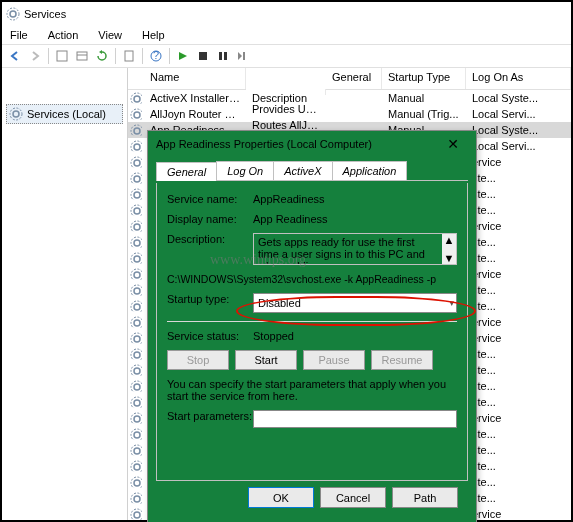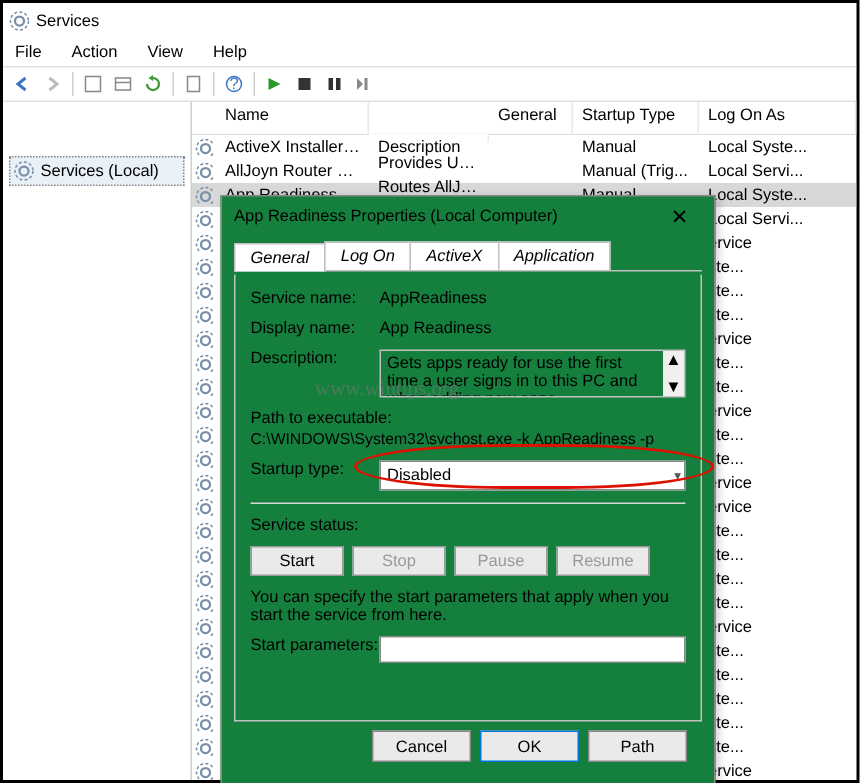--- a/index.html
+++ b/index.html
@@ -525,47 +525,47 @@
       <div class="field">
         <span class="lbl">Description:</span>
         <div class="desc-box">
           <span>Gets apps ready for use the first time a user signs in to this PC and when adding new apps.</span>
           <div class="desc-scroll">
               <span>▲</span>
               <span>▼</span>
             </div>
         </div>
       </div>
-      <div>Path to executable:</div>
       <div class="path">C:\WINDOWS\System32\svchost.exe -k AppReadiness -p</div>
       <div class="field">
         <span class="lbl">Startup type:</span>
         <div class="combo">
           <span>Disabled</span>
           <span class="arrow">▾</span>
         </div>
       </div>
       <hr class="sep">
       <div class="field">
         <span class="lbl">Service status:</span>
+        <span class="val">Stopped</span>
       </div>
       <div class="btnrow">
+        <div class="btn disabled">Stop</div>
         <div class="btn">Start</div>
-        <div class="btn disabled">Stop</div>
         <div class="btn disabled">Pause</div>
         <div class="btn disabled">Resume</div>
       </div>
       <div style="margin-bottom:8px">You can specify the start parameters that apply when you start the service from here.</div>
       <div class="field">
         <span class="lbl">Start parameters:</span>
         <input class="input" value="" style="">
       </div>
     </div>
     <div class="dlg-buttons">
+      <div class="dlg-btn primary">OK</div>
       <div class="dlg-btn">Cancel</div>
-      <div class="dlg-btn primary">OK</div>
       <div class="dlg-btn">Path</div>
     </div>
   </div>
 </div>
 
 <div class="ring"></div>
 <div class="watermark">www.wintips.org</div>
 
 </body></html>

